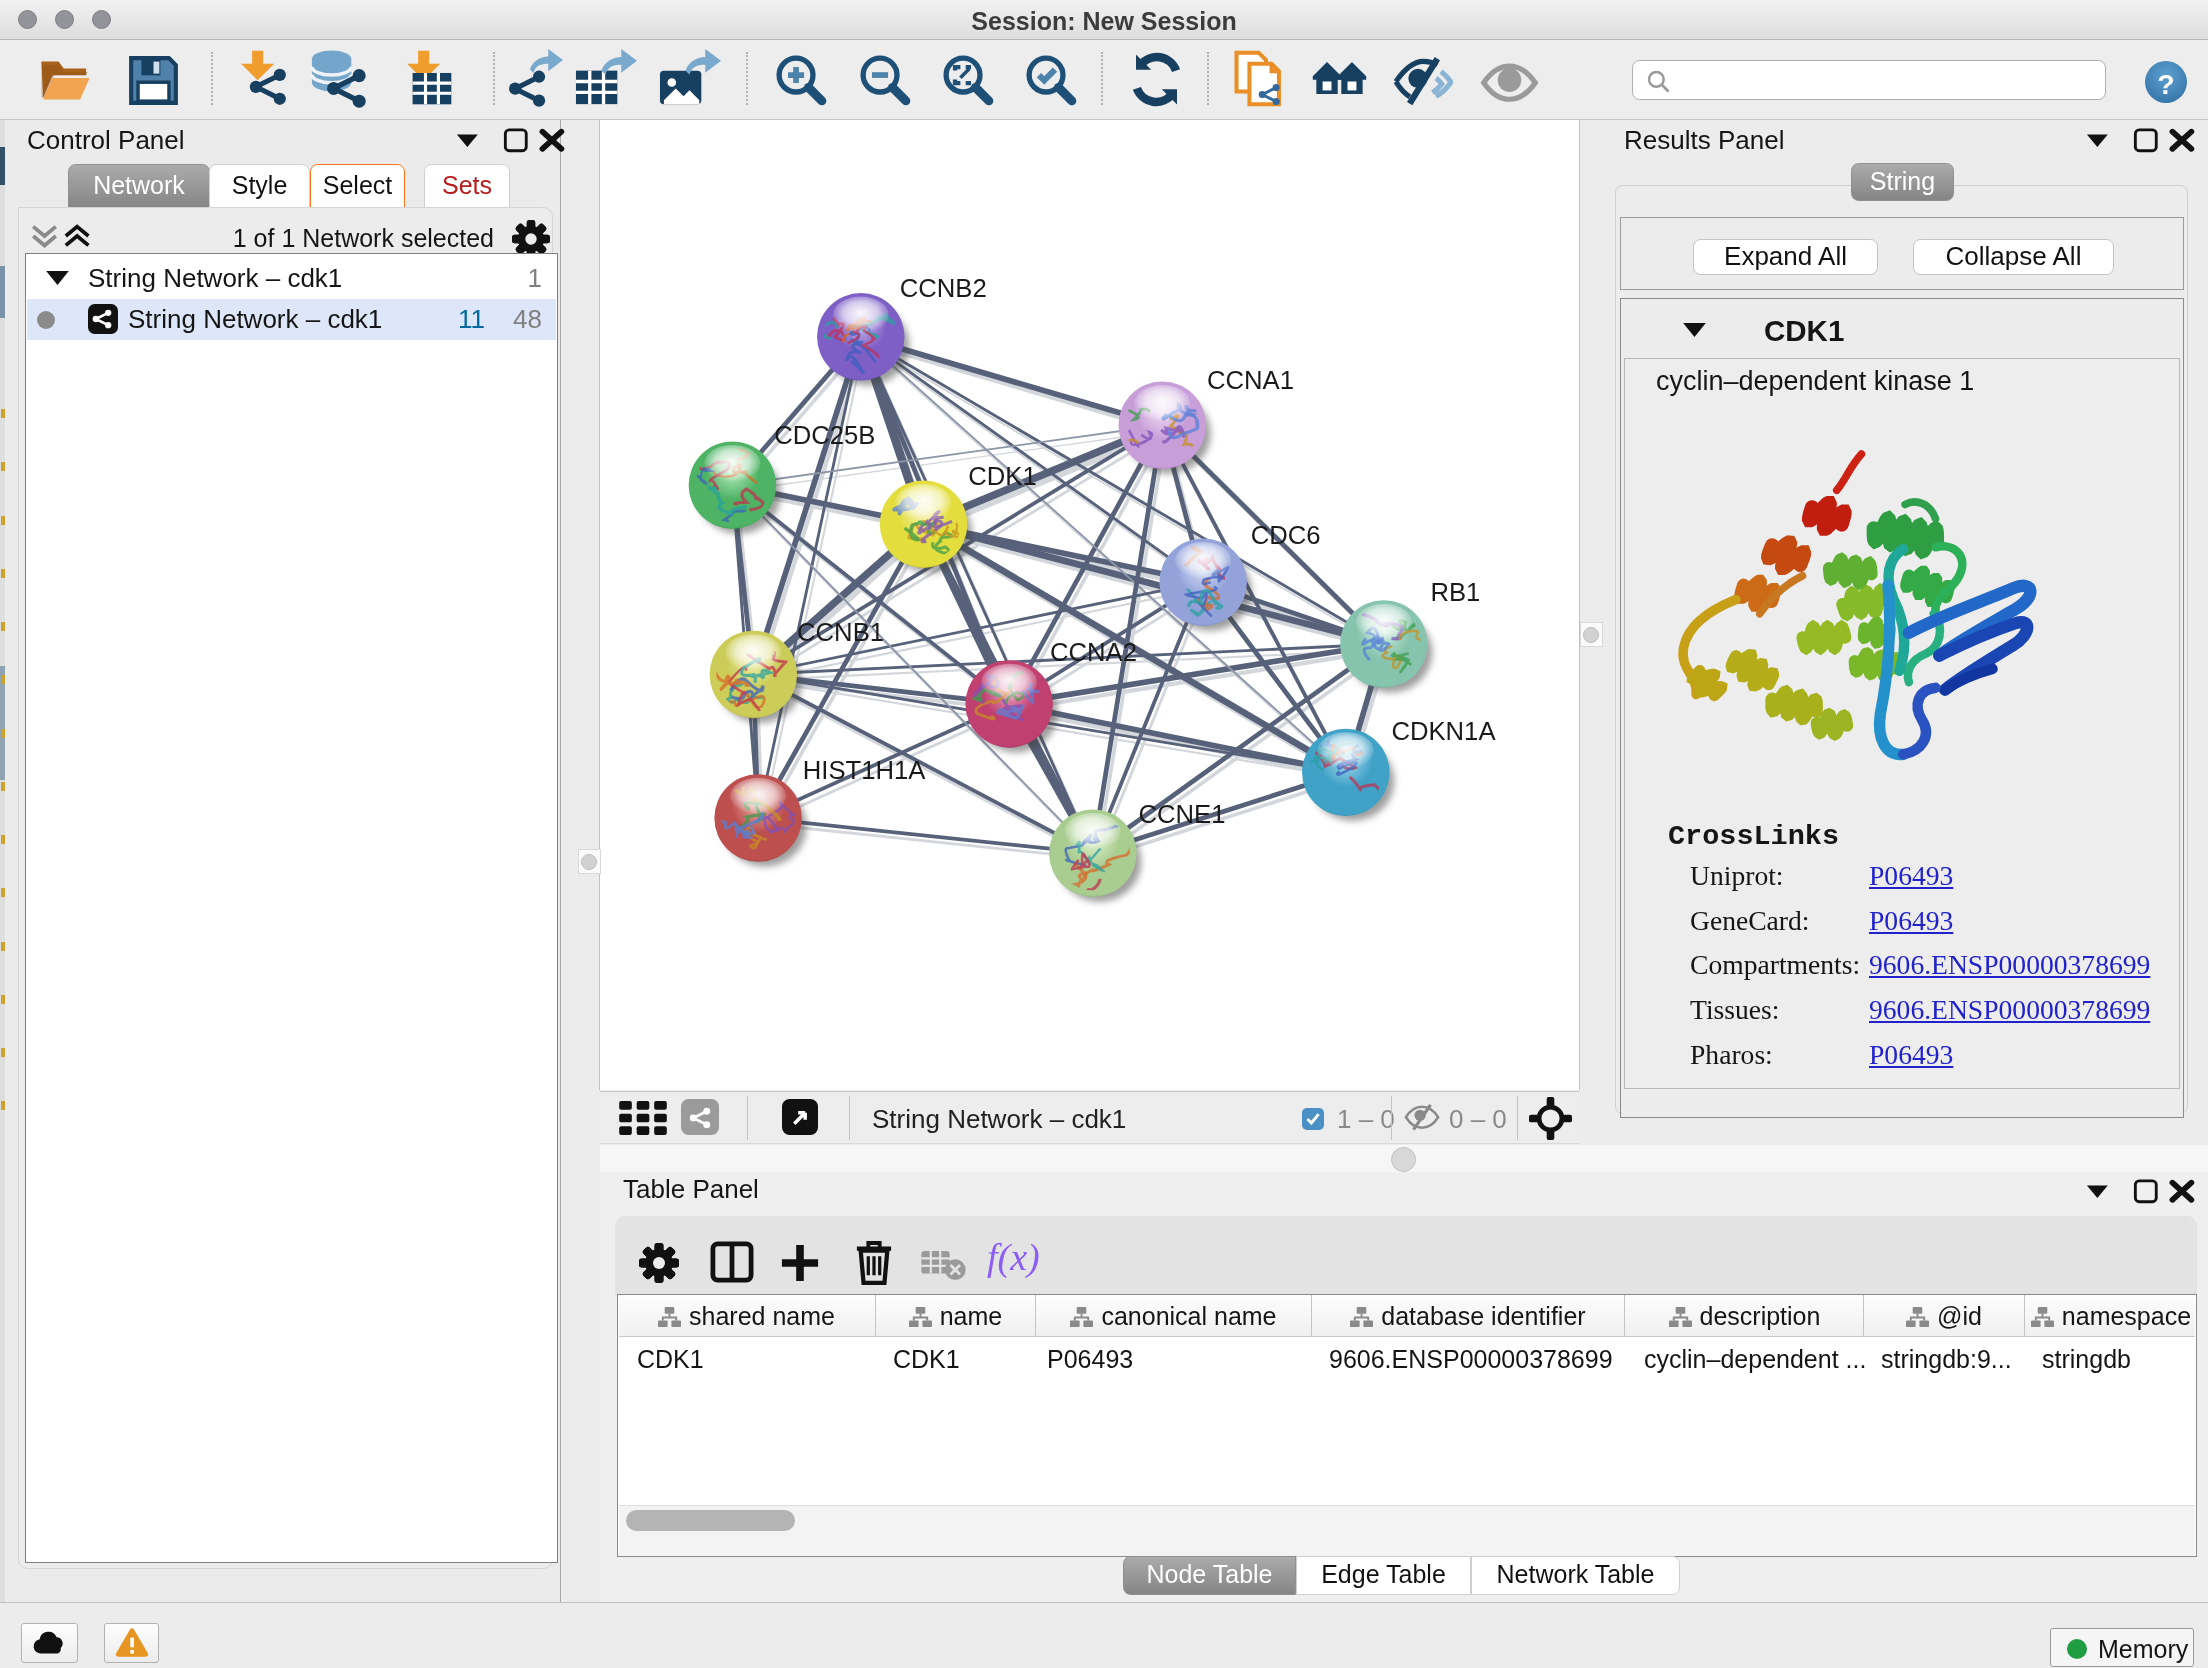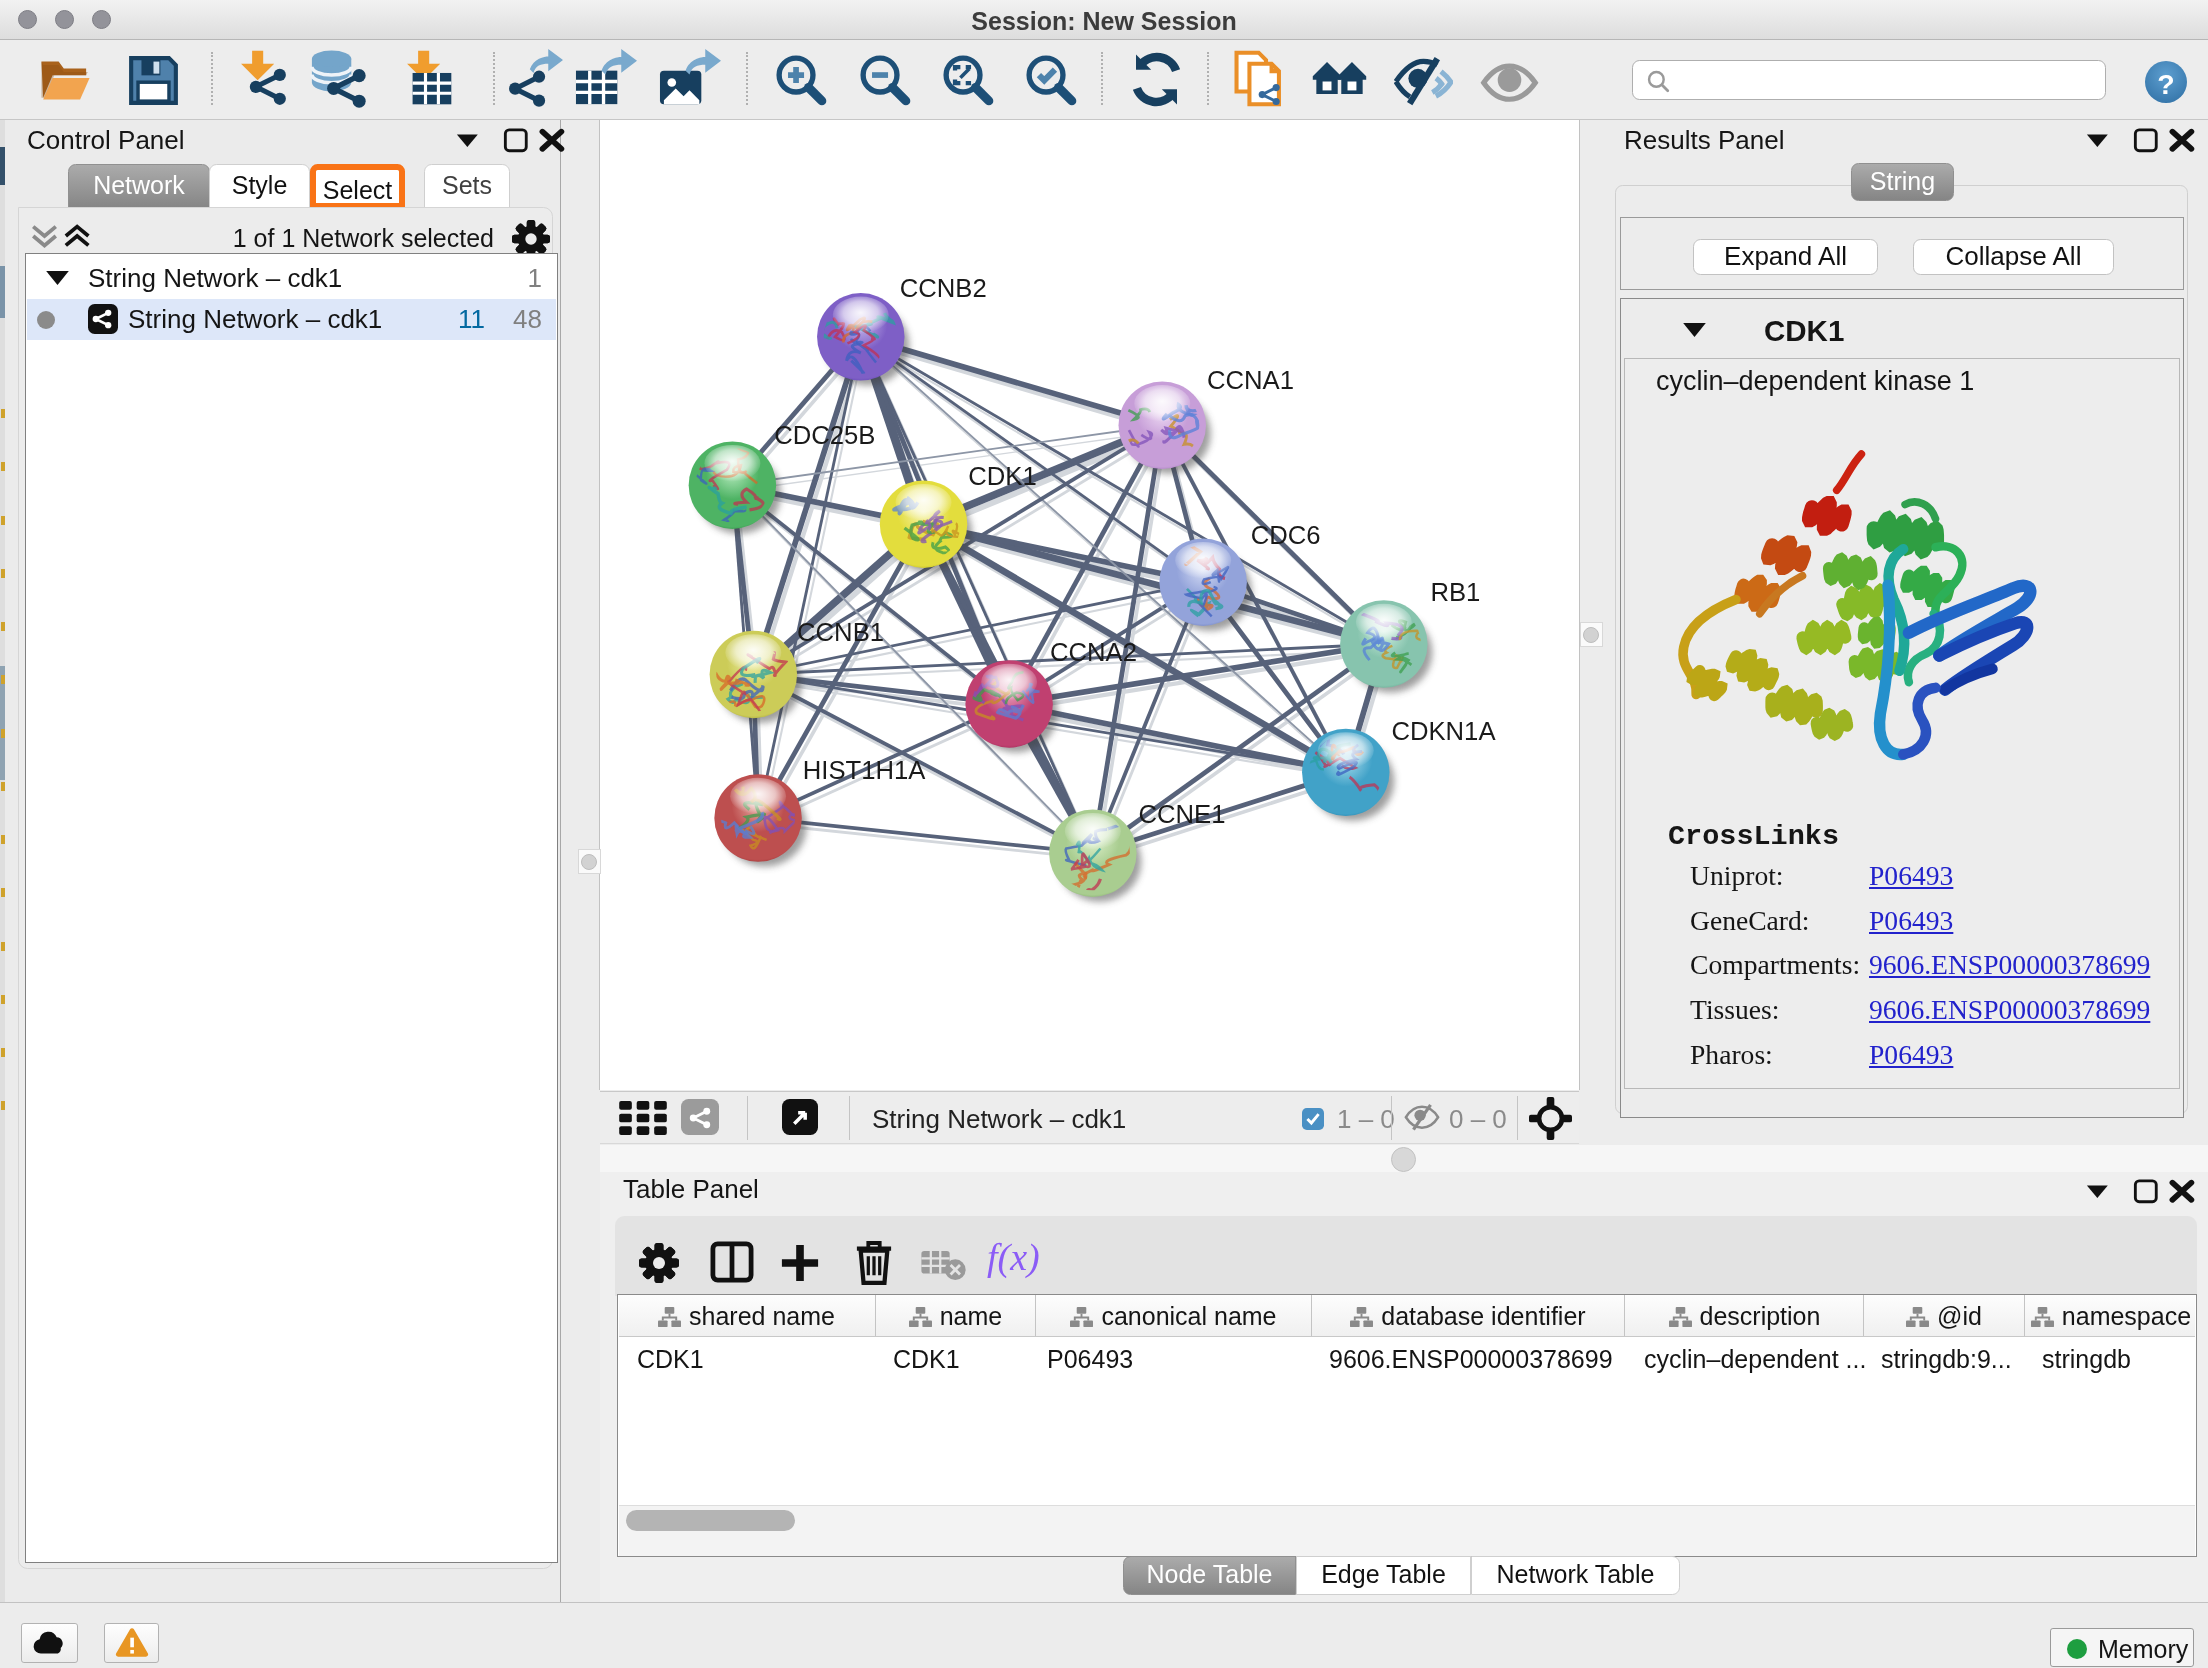--- a/index.html
+++ b/index.html
@@ -225,23 +225,23 @@
 <div class="txt" style="left:27px;top:125px;font-size:26px;text-align:center;">Control Panel</div>
 <svg class="abs" style="left:455px;top:126px" width="114" height="28.5" viewBox="0 0 120 30">
 <path d="M2 9l22 0-11 13z" fill="#111"></path>
 <rect x="53" y="4" width="22" height="22" rx="4" fill="none" stroke="#111" stroke-width="3"></rect>
 <path d="M92 6l20 18M112 6L92 24" stroke="#111" stroke-width="6" stroke-linecap="round"></path>
   </svg>
 <div class="abs" style="left:68px;top:164px;width:142px;height:45px;background:linear-gradient(#ababab,#858585);color:#fff;border:1px solid #909090;
 border-radius:7.6px 7.6px 0 0;box-sizing:border-box;text-align:center;font-size:25px;line-height:41px;white-space:nowrap;">Network</div>
 <div class="abs" style="left:209px;top:164px;width:101px;height:45px;background:#fff;color:#111;border:1px solid #cfcfcf;
 border-radius:7.6px 7.6px 0 0;box-sizing:border-box;text-align:center;font-size:25px;line-height:41px;white-space:nowrap;">Style</div>
-<div class="abs" style="left:310px;top:164px;width:95px;height:45px;background:#fff;color:#111;border:6px solid #f97316;
+<div class="abs" style="left:310px;top:164px;width:95px;height:45px;background:#fff;color:#111;border:1px solid #f97316;
 border-radius:7.6px 7.6px 0 0;box-sizing:border-box;text-align:center;font-size:25px;line-height:41px;white-space:nowrap;">Select</div>
-<div class="abs" style="left:424px;top:164px;width:86px;height:45px;background:#fff;color:#404040;border:1px solid #cfcfcf;
+<div class="abs" style="left:424px;top:164px;width:86px;height:45px;background:#fff;color:#b91c1c;border:1px solid #cfcfcf;
 border-radius:7.6px 7.6px 0 0;box-sizing:border-box;text-align:center;font-size:25px;line-height:41px;white-space:nowrap;">Sets</div>
 <div class="abs" style="left:18px;top:207px;width:535px;height:1362px;background:#ececec;
 border:1px solid #d5d5d5;border-radius:0 9.5px 9.5px 9.5px;box-sizing:border-box;"></div>
 <svg class="abs" style="left:28.5px;top:221px" width="63" height="32" viewBox="0 0 66 34">
 <g fill="none" stroke="#8a8a8a" stroke-width="4">
       <path d="M4 6l12 10L28 6M4 16l12 10 12-10"></path>
     </g>
   </svg>
 <svg class="abs" style="left:63px;top:219px" width="32" height="34" viewBox="0 0 34 36">
 <g fill="none" stroke="#111" stroke-width="4">

